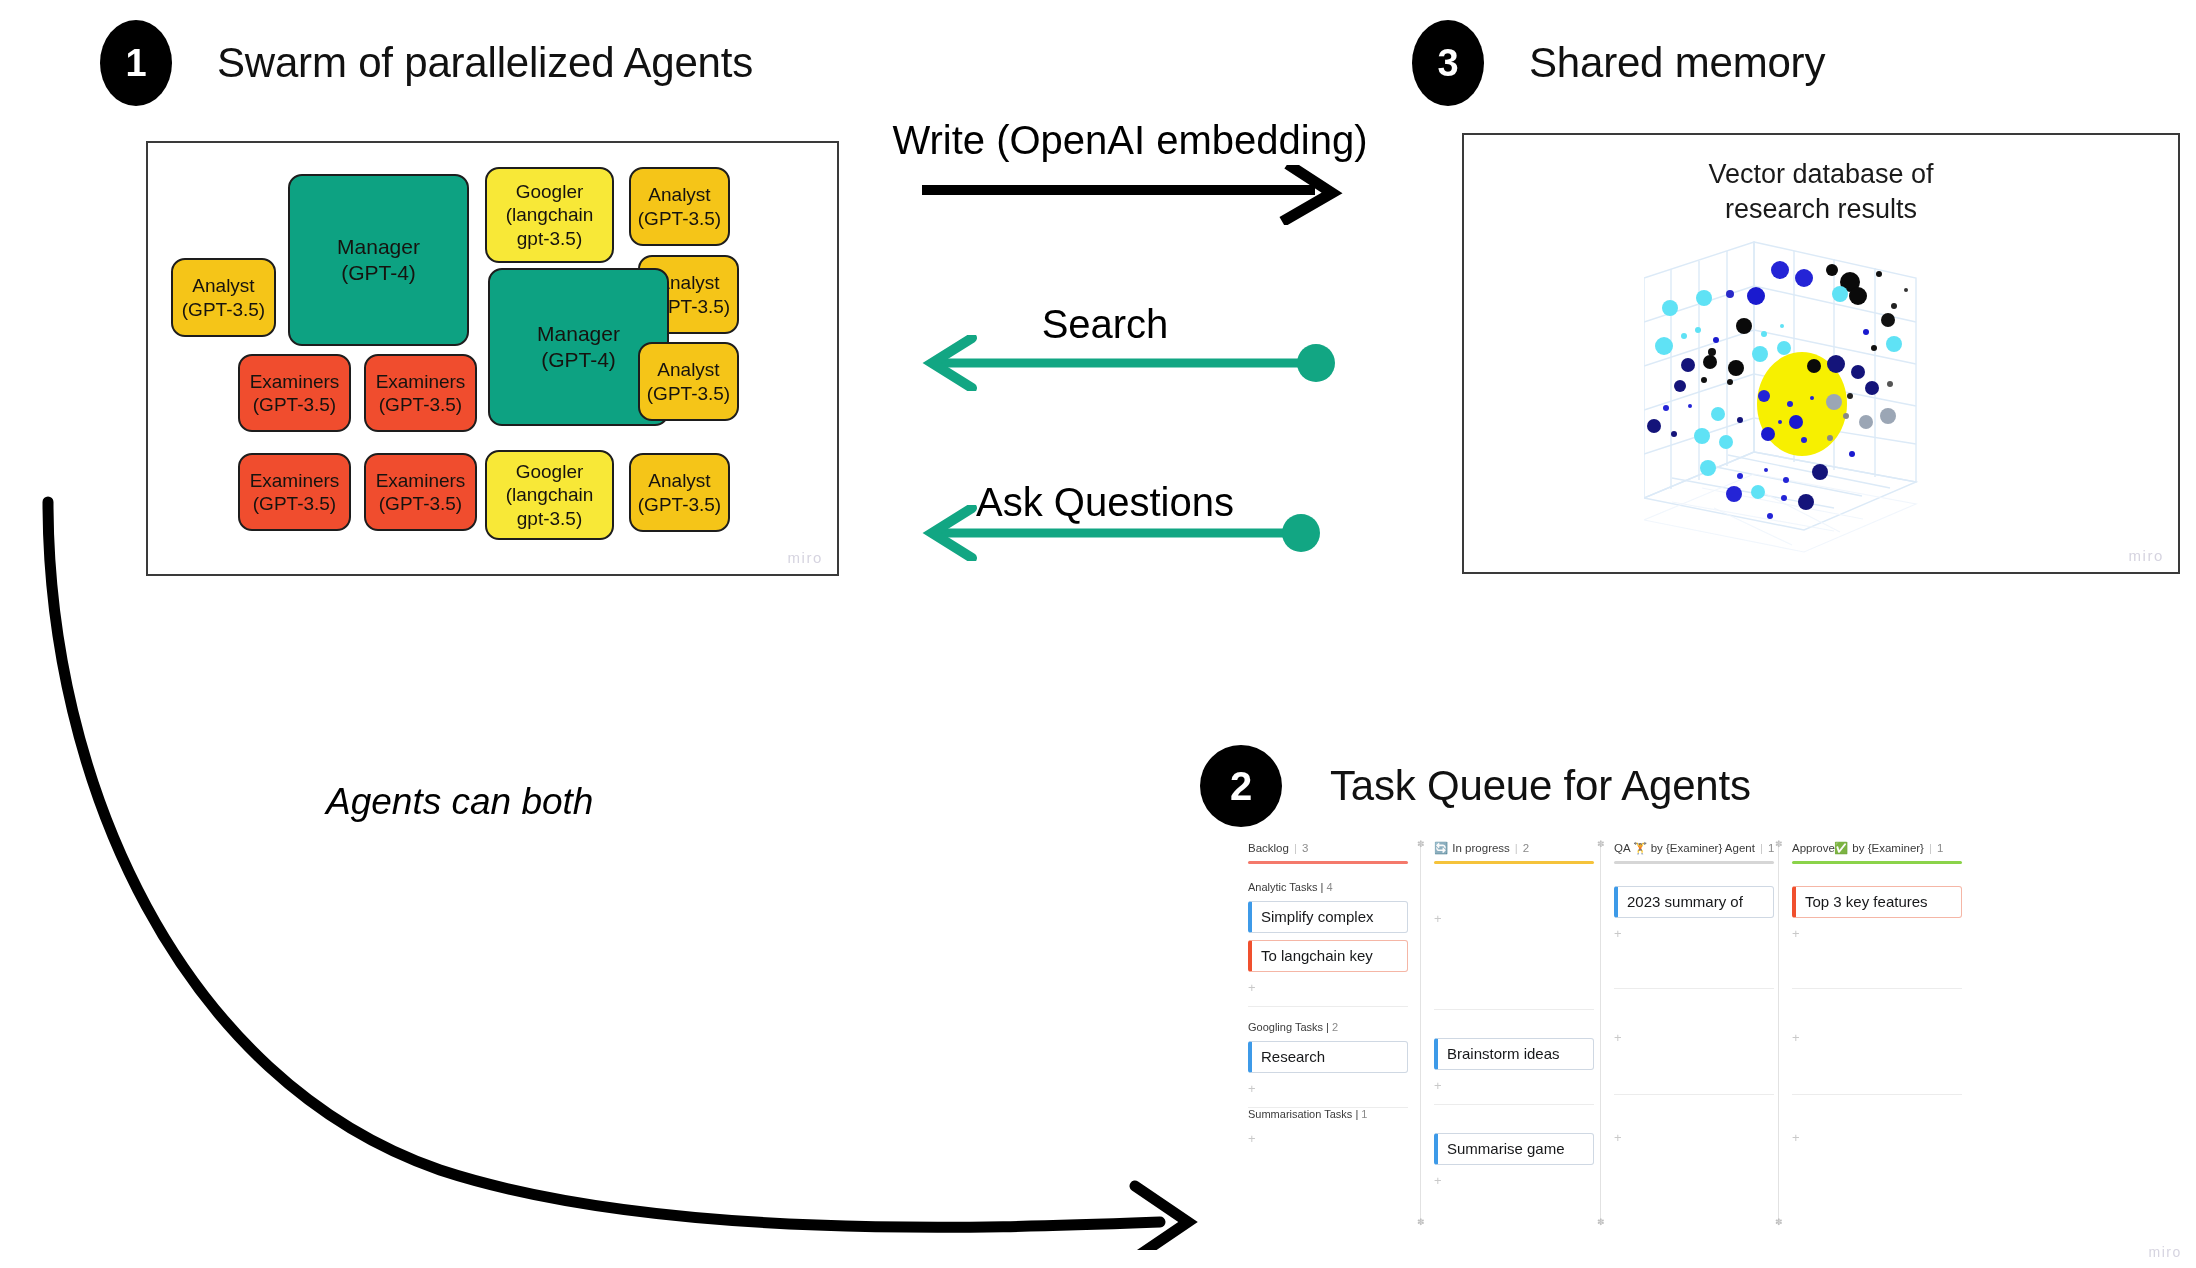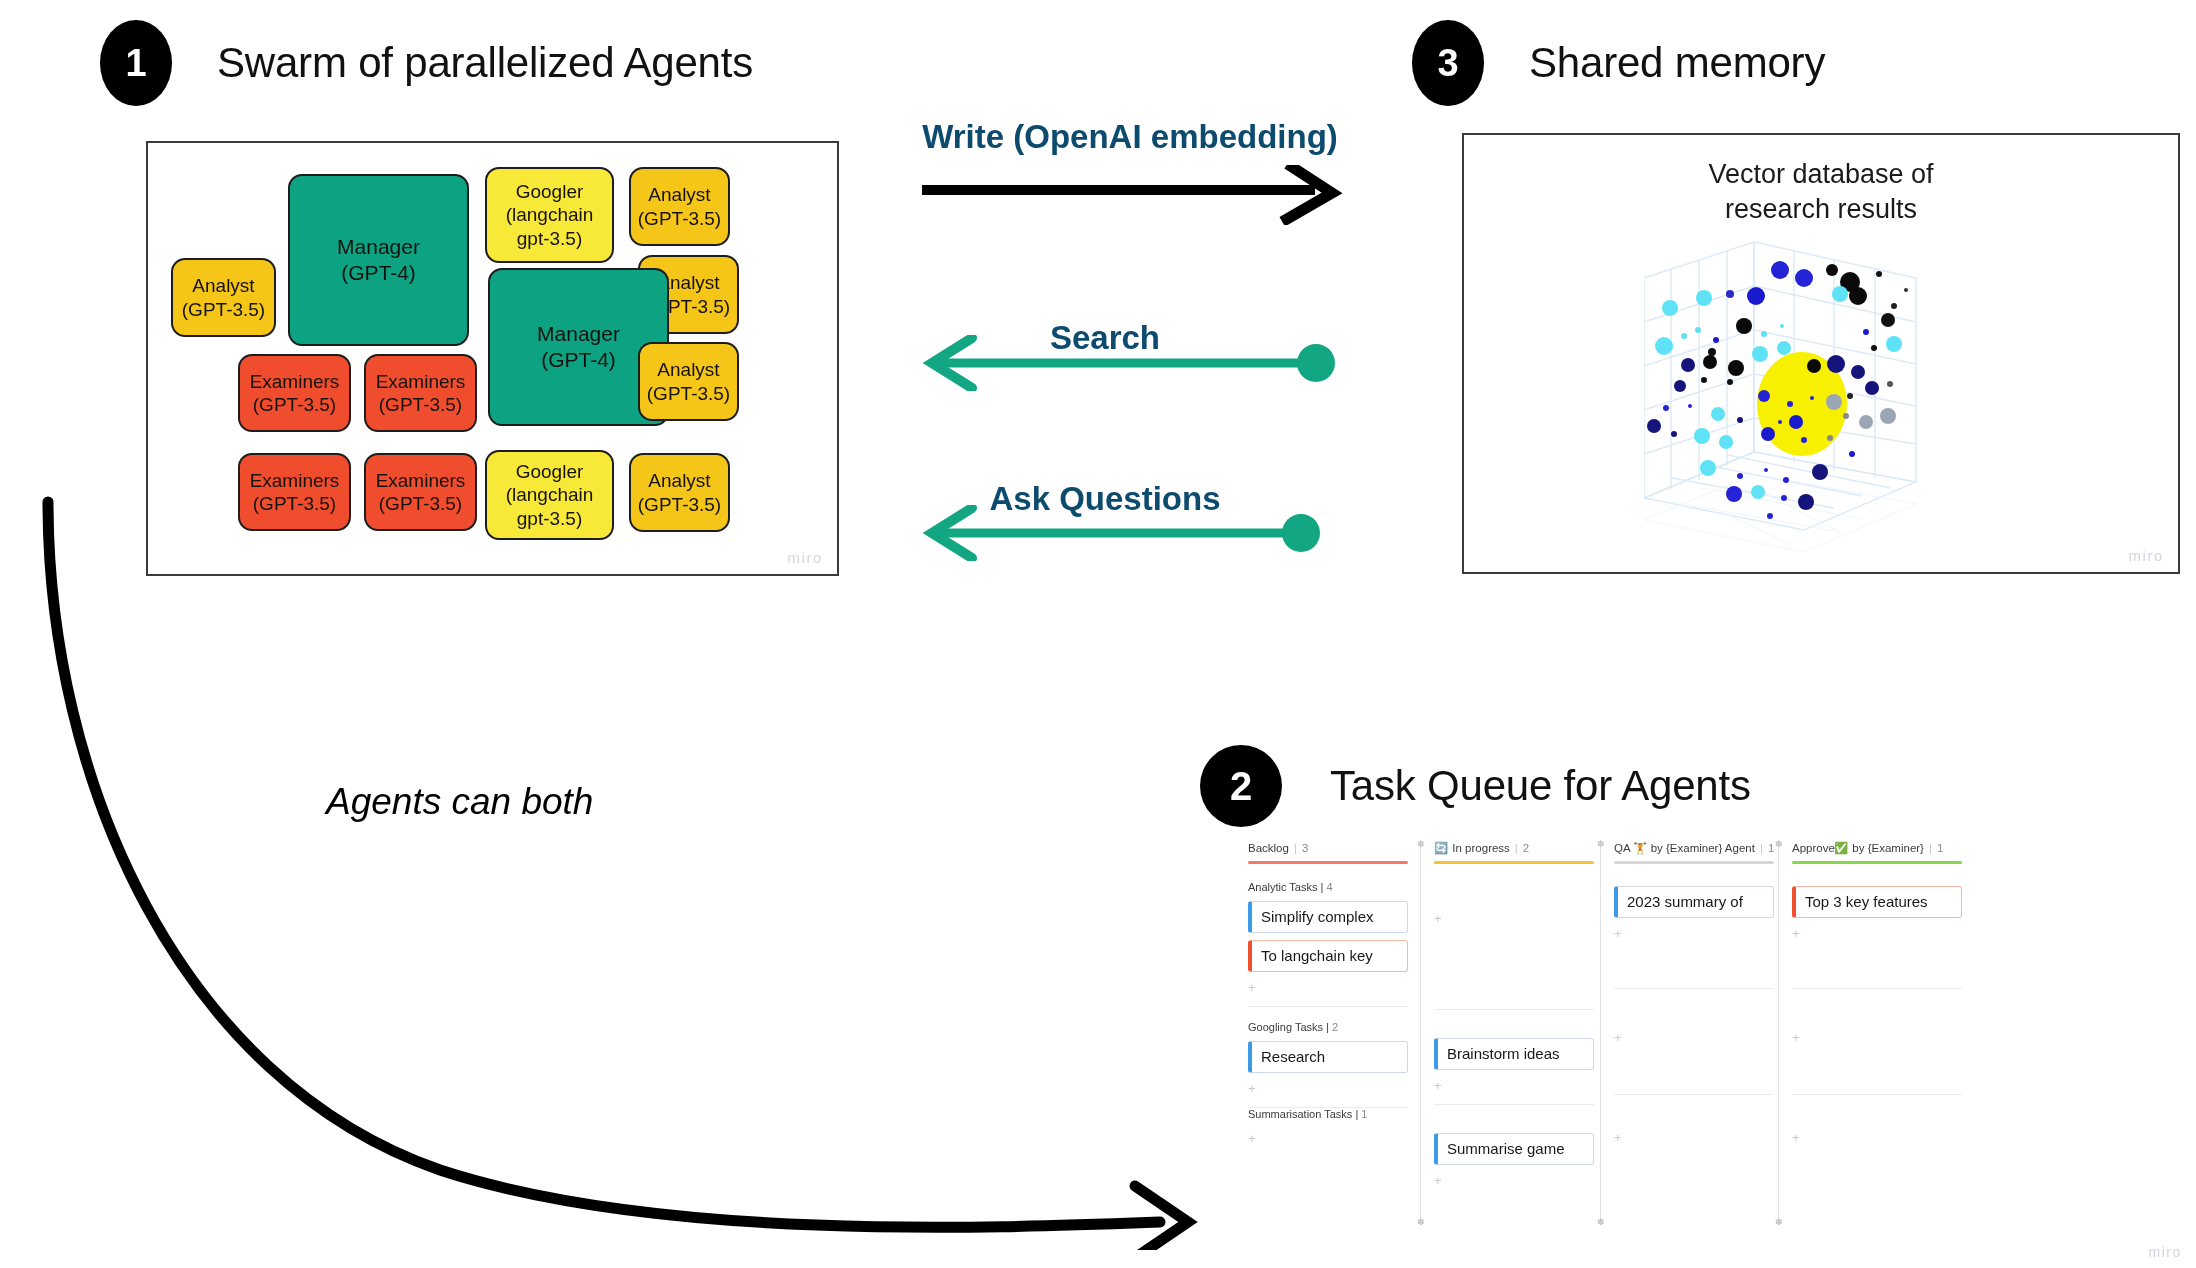--- a/index.html
+++ b/index.html
@@ -70,25 +70,24 @@
     text-align: center;
     color: #16130f;
     line-height: 1.22;
     padding: 2px 12px;
   }
   .agent .ln { display: block; white-space: nowrap; }
 
   
   .arrow-label {
     position: absolute;
-    font-size: 33px;
-    color: #0c4a6e;
+    font-size: 40px;
+    color: #000000;
     white-space: nowrap;
     text-align: center;
-    font-weight: bold;
   }
 
   
   .note {
     position: absolute;
     font-style: italic;
     font-size: 37px;
     line-height: 1.30;
     color: #000000;
   }
@@ -235,21 +234,21 @@
 
   <div class="miro-mark">miro</div>
 </div>
 
 <div class="arrow-label" style="left:890px; top:118px; width:480px;">Write (OpenAI embedding)</div>
 <svg class="abs" style="left:920px; top:165px;" width="430" height="60" viewBox="0 0 430 60">
   <line x1="2" y1="25" x2="395" y2="25" stroke="#000000" stroke-width="10" stroke-linecap="butt"></line>
   <polyline points="372,2 412,28 367,54" fill="none" stroke="#000000" stroke-width="11" stroke-linecap="square" stroke-linejoin="miter"></polyline>
 </svg>
 
-<div class="arrow-label" style="left:890px; top:319px; width:430px;">Search</div>
+<div class="arrow-label" style="left:890px; top:302px; width:430px;">Search</div>
 <svg class="abs" style="left:920px; top:335px;" width="430" height="56" viewBox="0 0 430 56">
   <line x1="18" y1="28" x2="395" y2="28" stroke="#12A683" stroke-width="9" stroke-linecap="butt"></line>
   <polyline points="52,3 12,28 52,53" fill="none" stroke="#12A683" stroke-width="10" stroke-linecap="round" stroke-linejoin="miter"></polyline>
   <circle cx="396" cy="28" r="19" fill="#12A683"></circle>
 </svg>
 
 <div class="arrow-label" style="left:890px; top:480px; width:430px;">Ask Questions</div>
 <svg class="abs" style="left:920px; top:505px;" width="430" height="56" viewBox="0 0 430 56">
   <line x1="18" y1="28" x2="380" y2="28" stroke="#12A683" stroke-width="9" stroke-linecap="butt"></line>
   <polyline points="52,3 12,28 52,53" fill="none" stroke="#12A683" stroke-width="10" stroke-linecap="round" stroke-linejoin="miter"></polyline>

